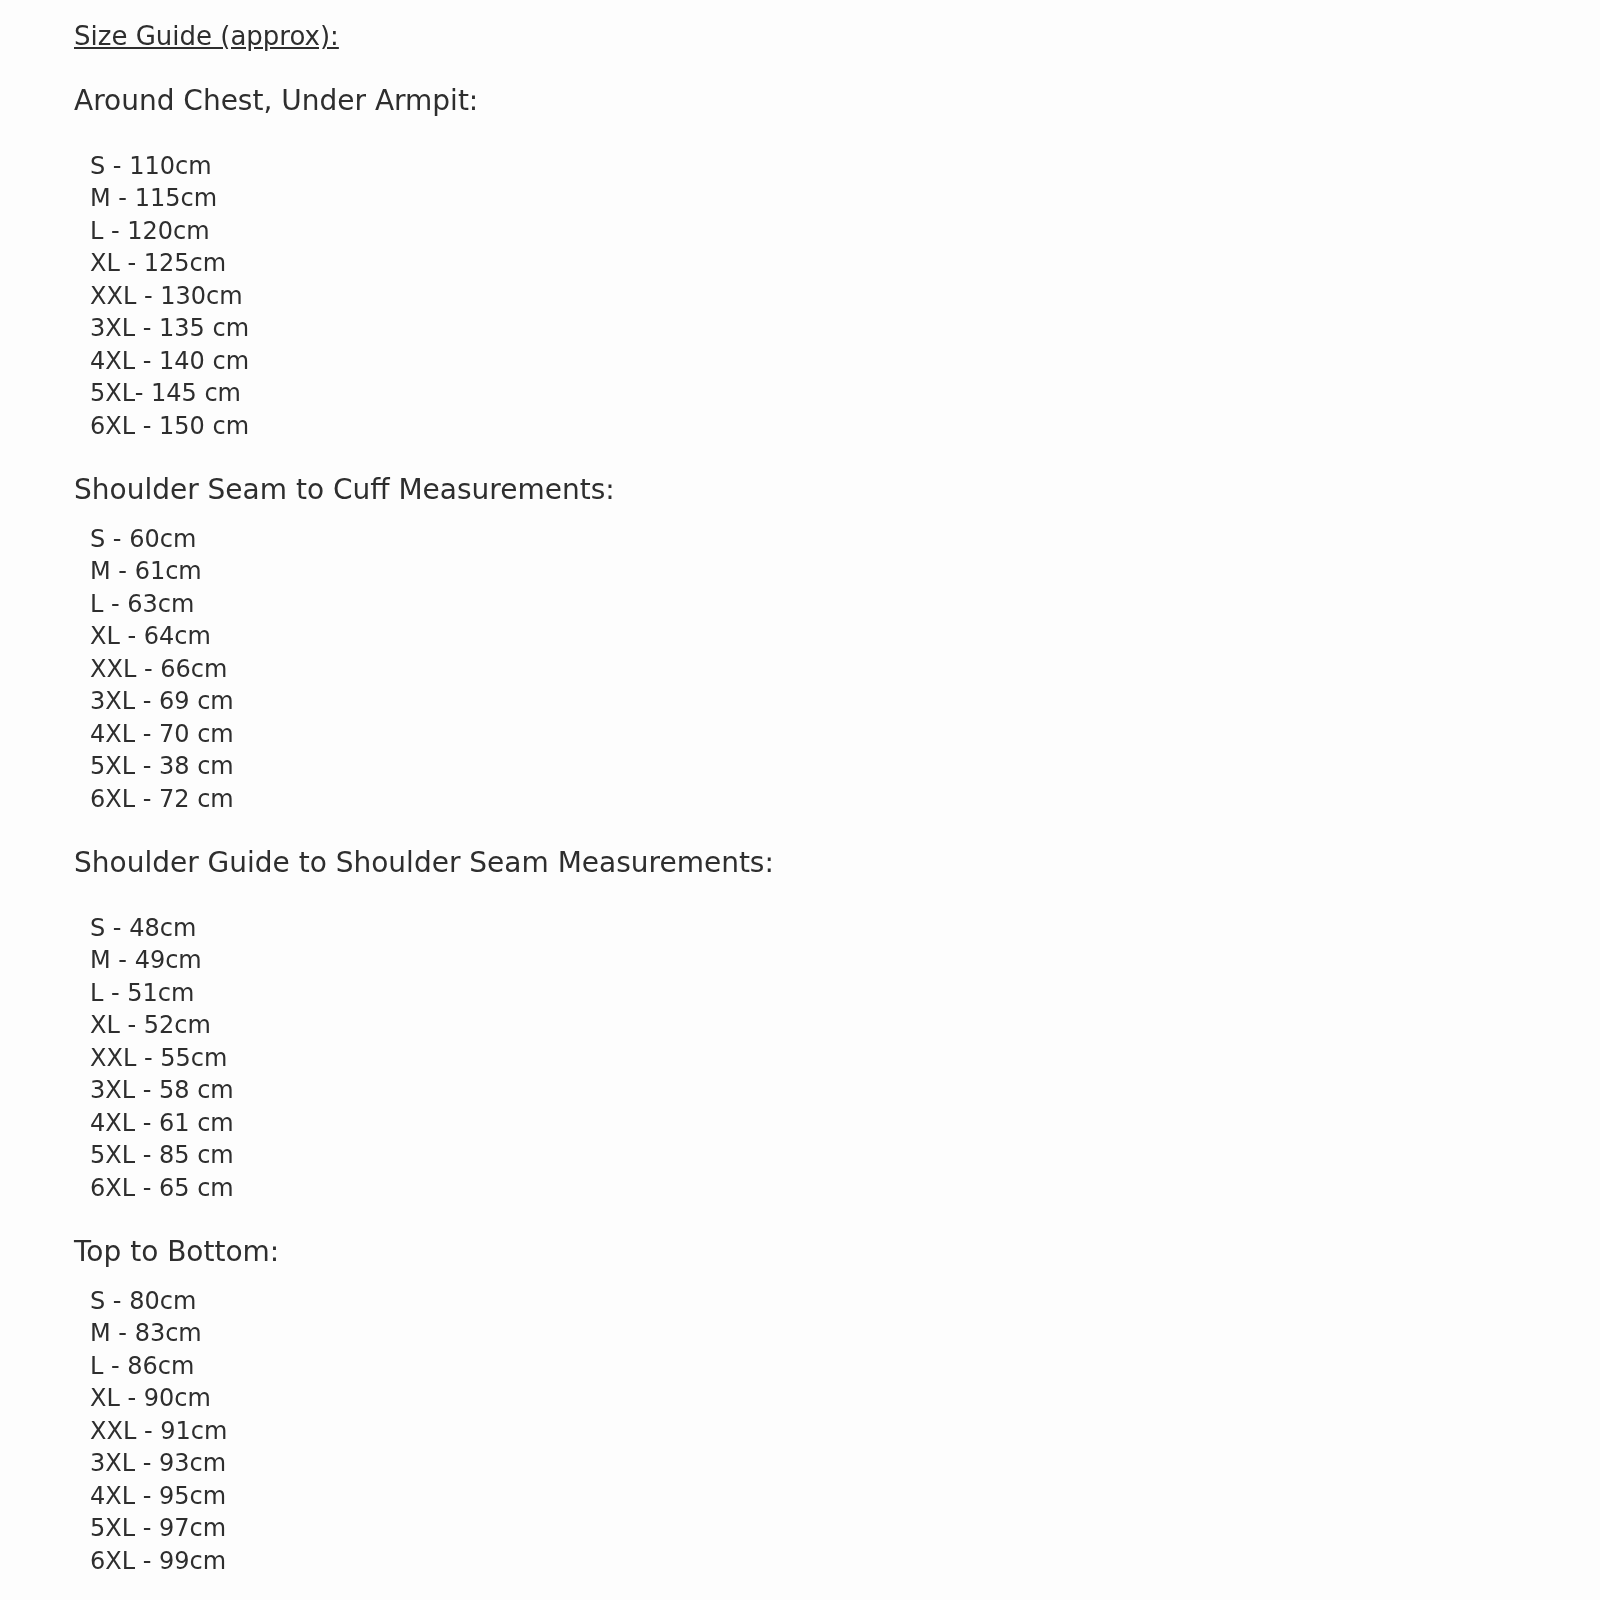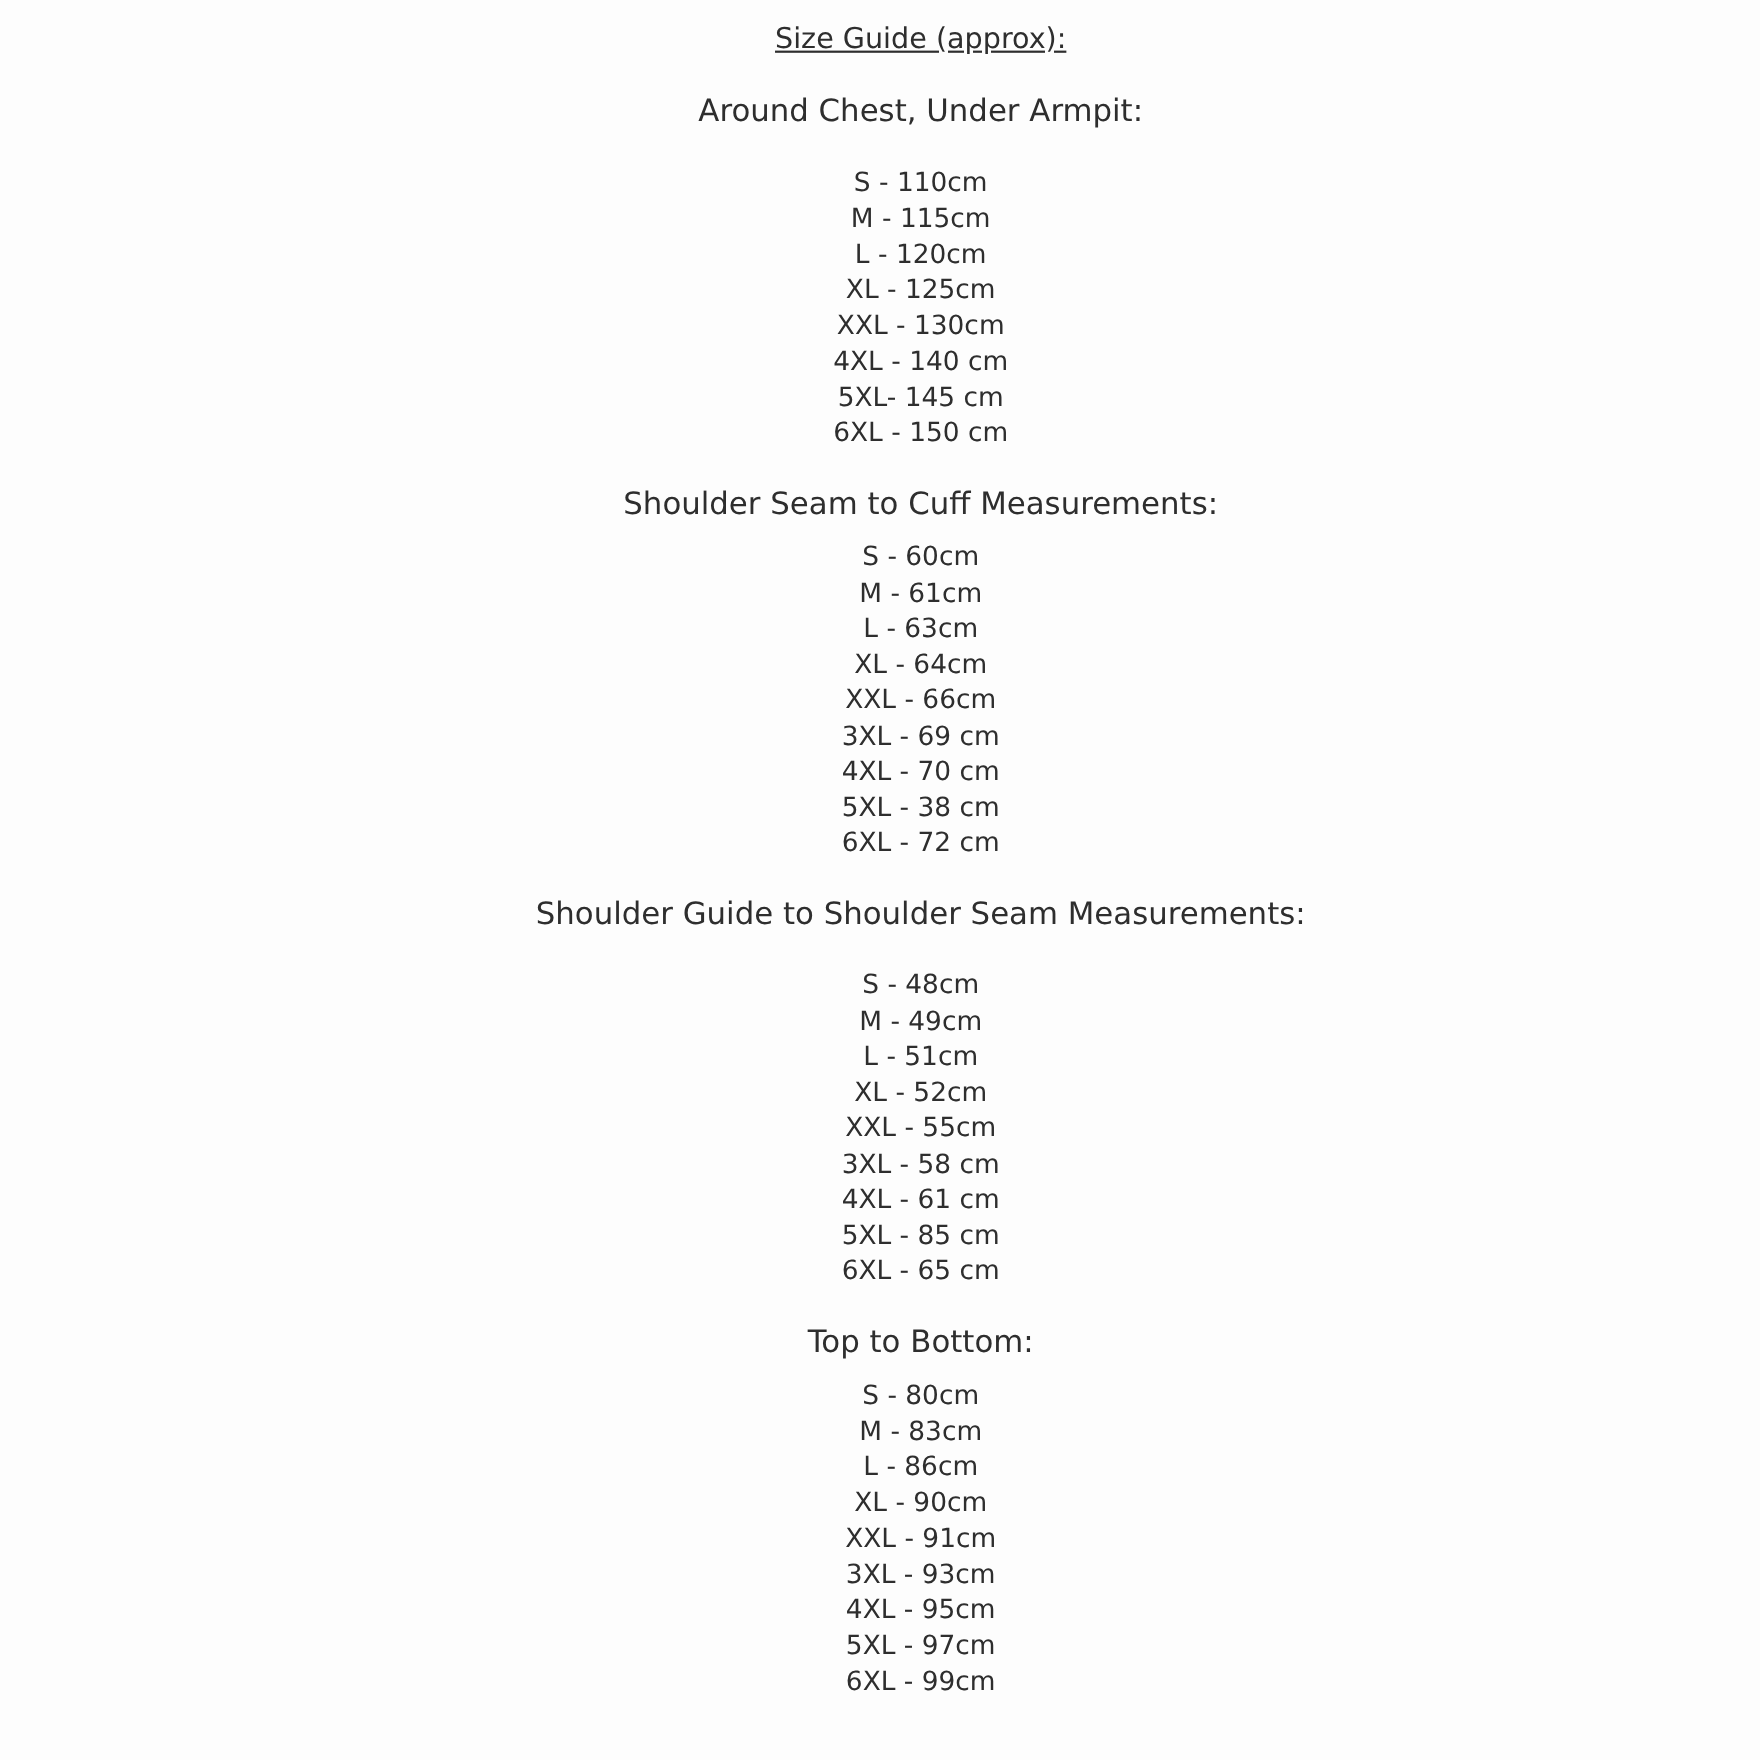--- a/index.html
+++ b/index.html
@@ -5,21 +5,21 @@
   html, body {
     margin: 0;
     padding: 0;
     background: #fdfdfd;
     width: 1600px;
     min-height: 1600px;
   }
   .doc {
     padding-top: 20px;
     margin-left: 74px; 
-    text-align: center;
+    text-align: left;
     font-family: "DejaVu Sans", "Liberation Sans", sans-serif;
     font-size: 24px;
     line-height: 32.5px;
     color: #2e2e2e;
   }
   .title {
     font-size: 26px;
     font-weight: normal;
     line-height: 33px;
     margin: 0 0 32px 0;
@@ -44,20 +44,21 @@
   <h1 class="title">Size Guide (approx):</h1>
 
   <section class="sec gap-after-heading">
     <h2 class="heading">Around Chest, Under Armpit:</h2>
     <div class="items">
       <div class="item">S - 110cm</div>
       <div class="item">M - 115cm</div>
       <div class="item">L - 120cm</div>
       <div class="item">XL - 125cm</div>
       <div class="item">XXL - 130cm</div>
+      <div class="item">3XL - 135 cm</div>
       <div class="item">4XL - 140 cm</div>
       <div class="item">5XL- 145 cm</div>
       <div class="item">6XL - 150 cm</div>
     </div>
   </section>
 
   <section class="sec">
     <h2 class="heading">Shoulder Seam to Cuff Measurements:</h2>
     <div class="items">
       <div class="item">S - 60cm</div>

